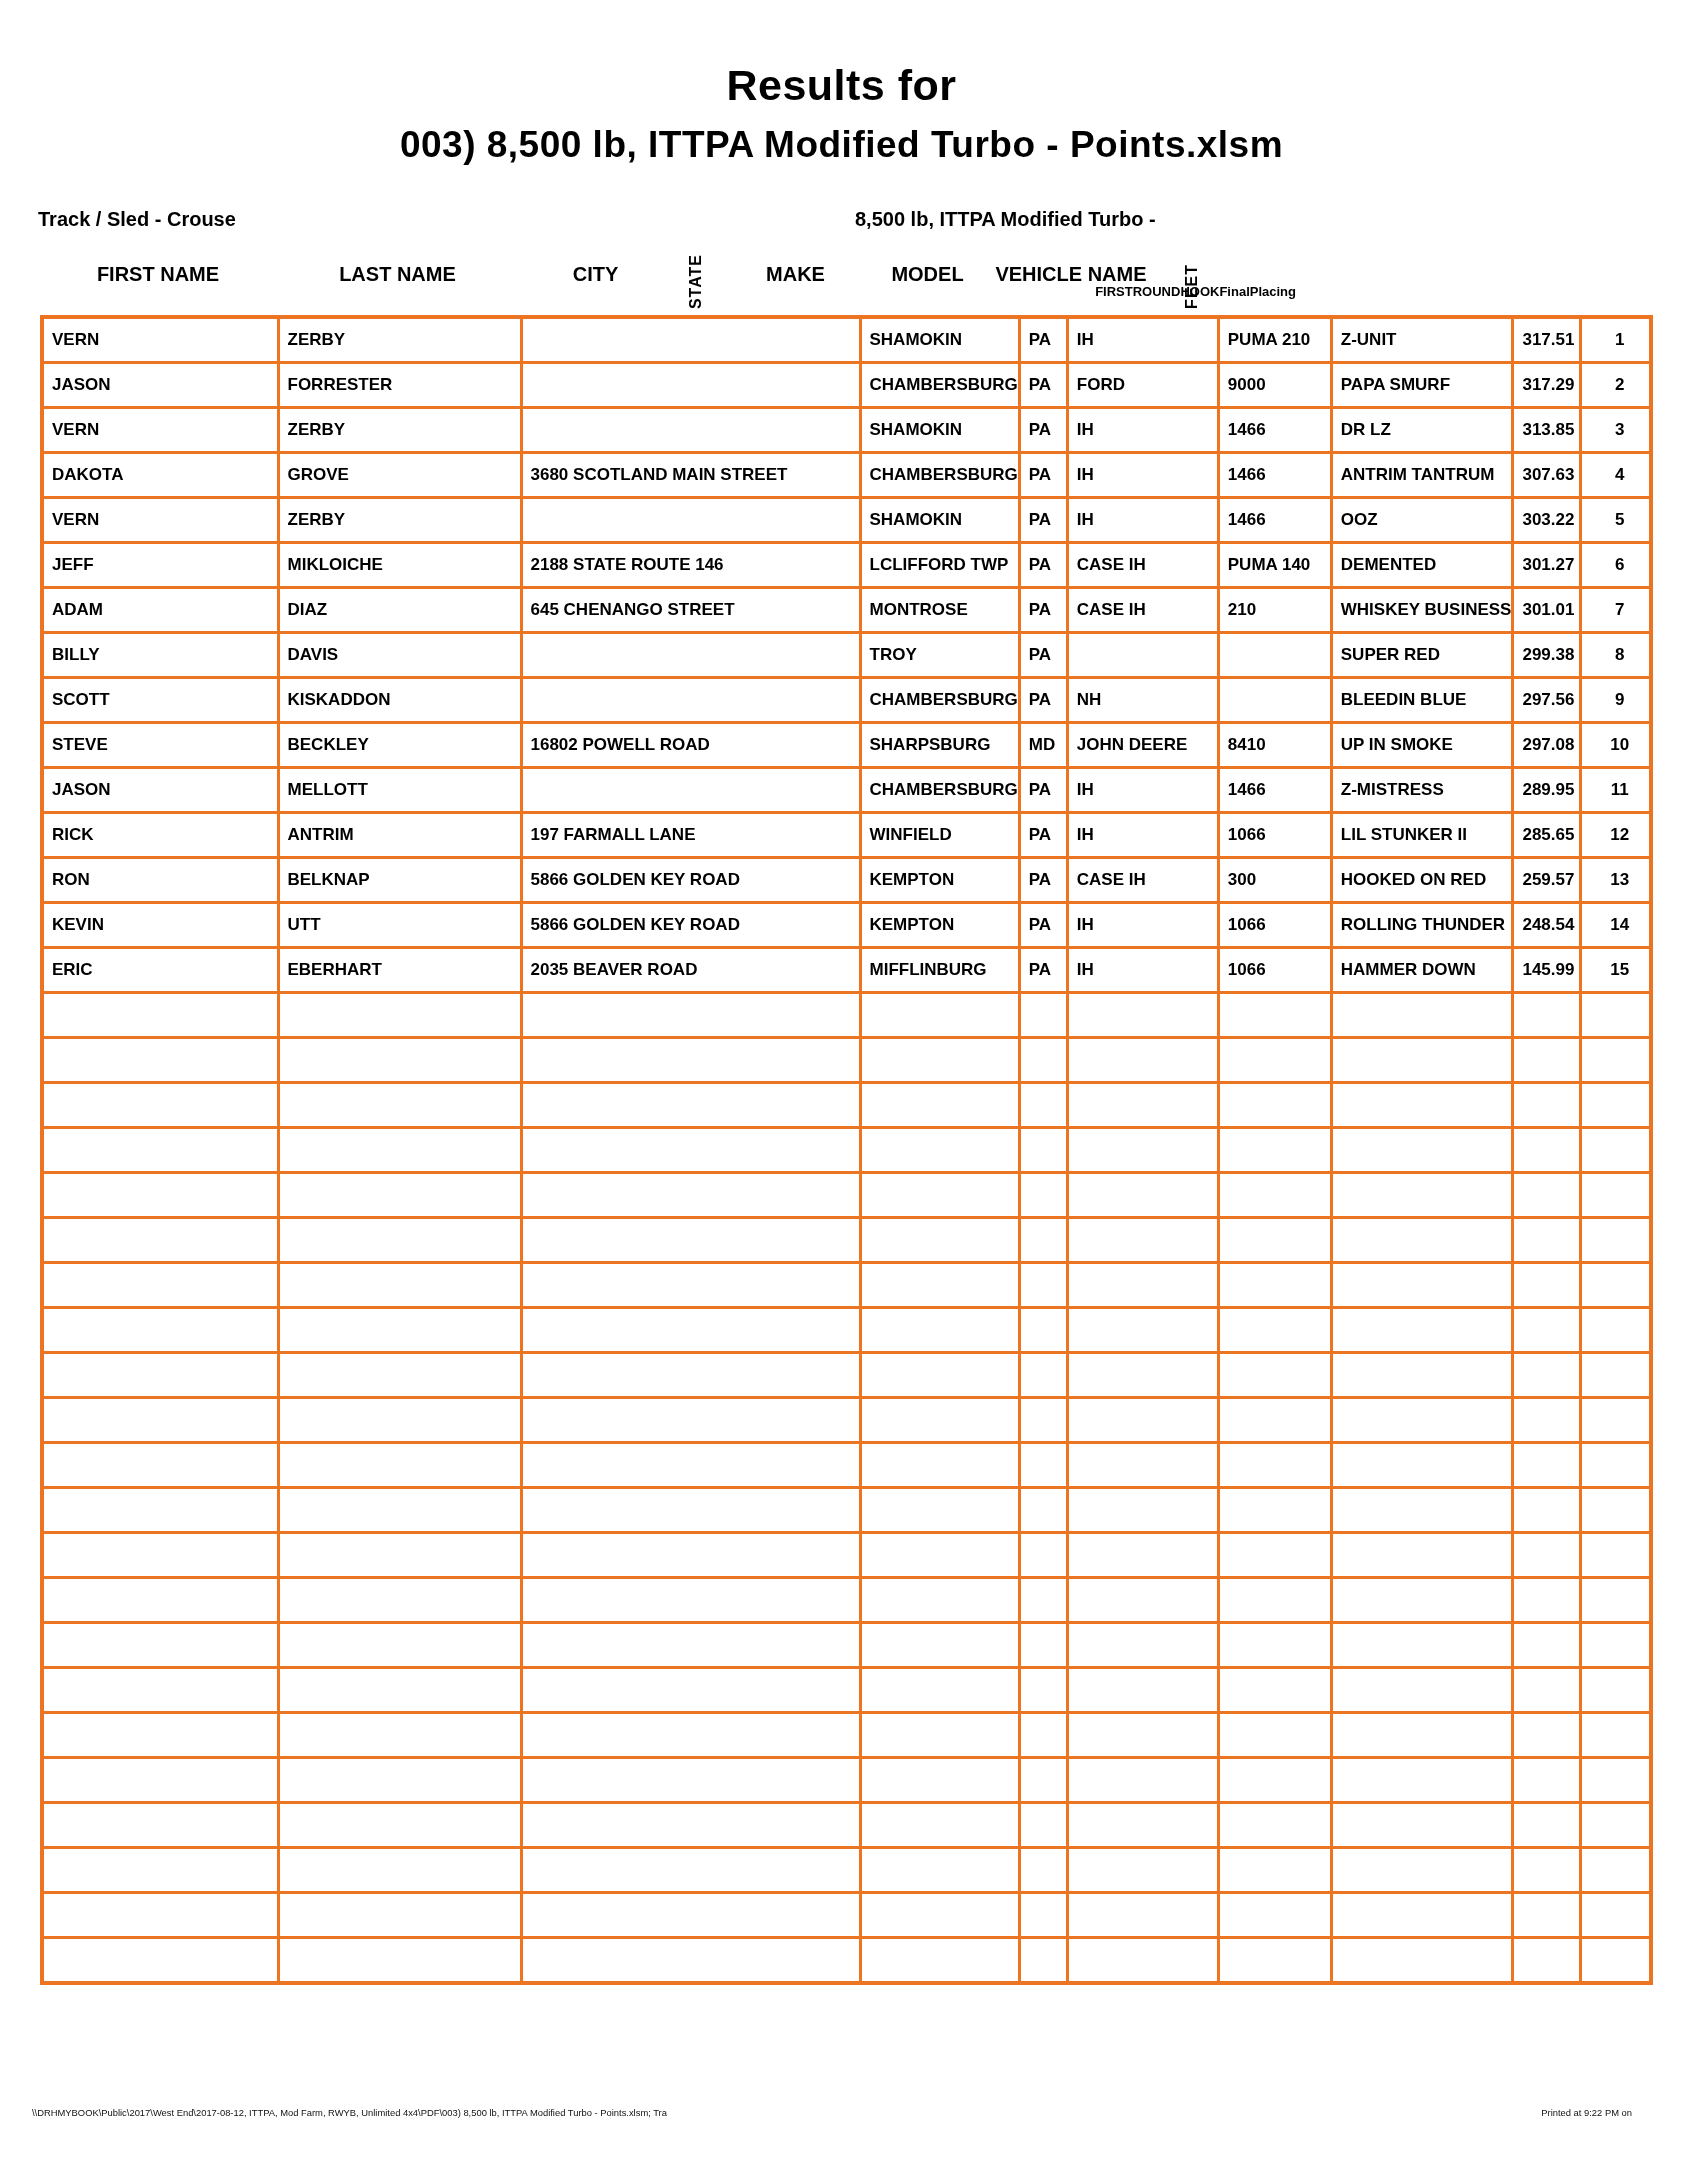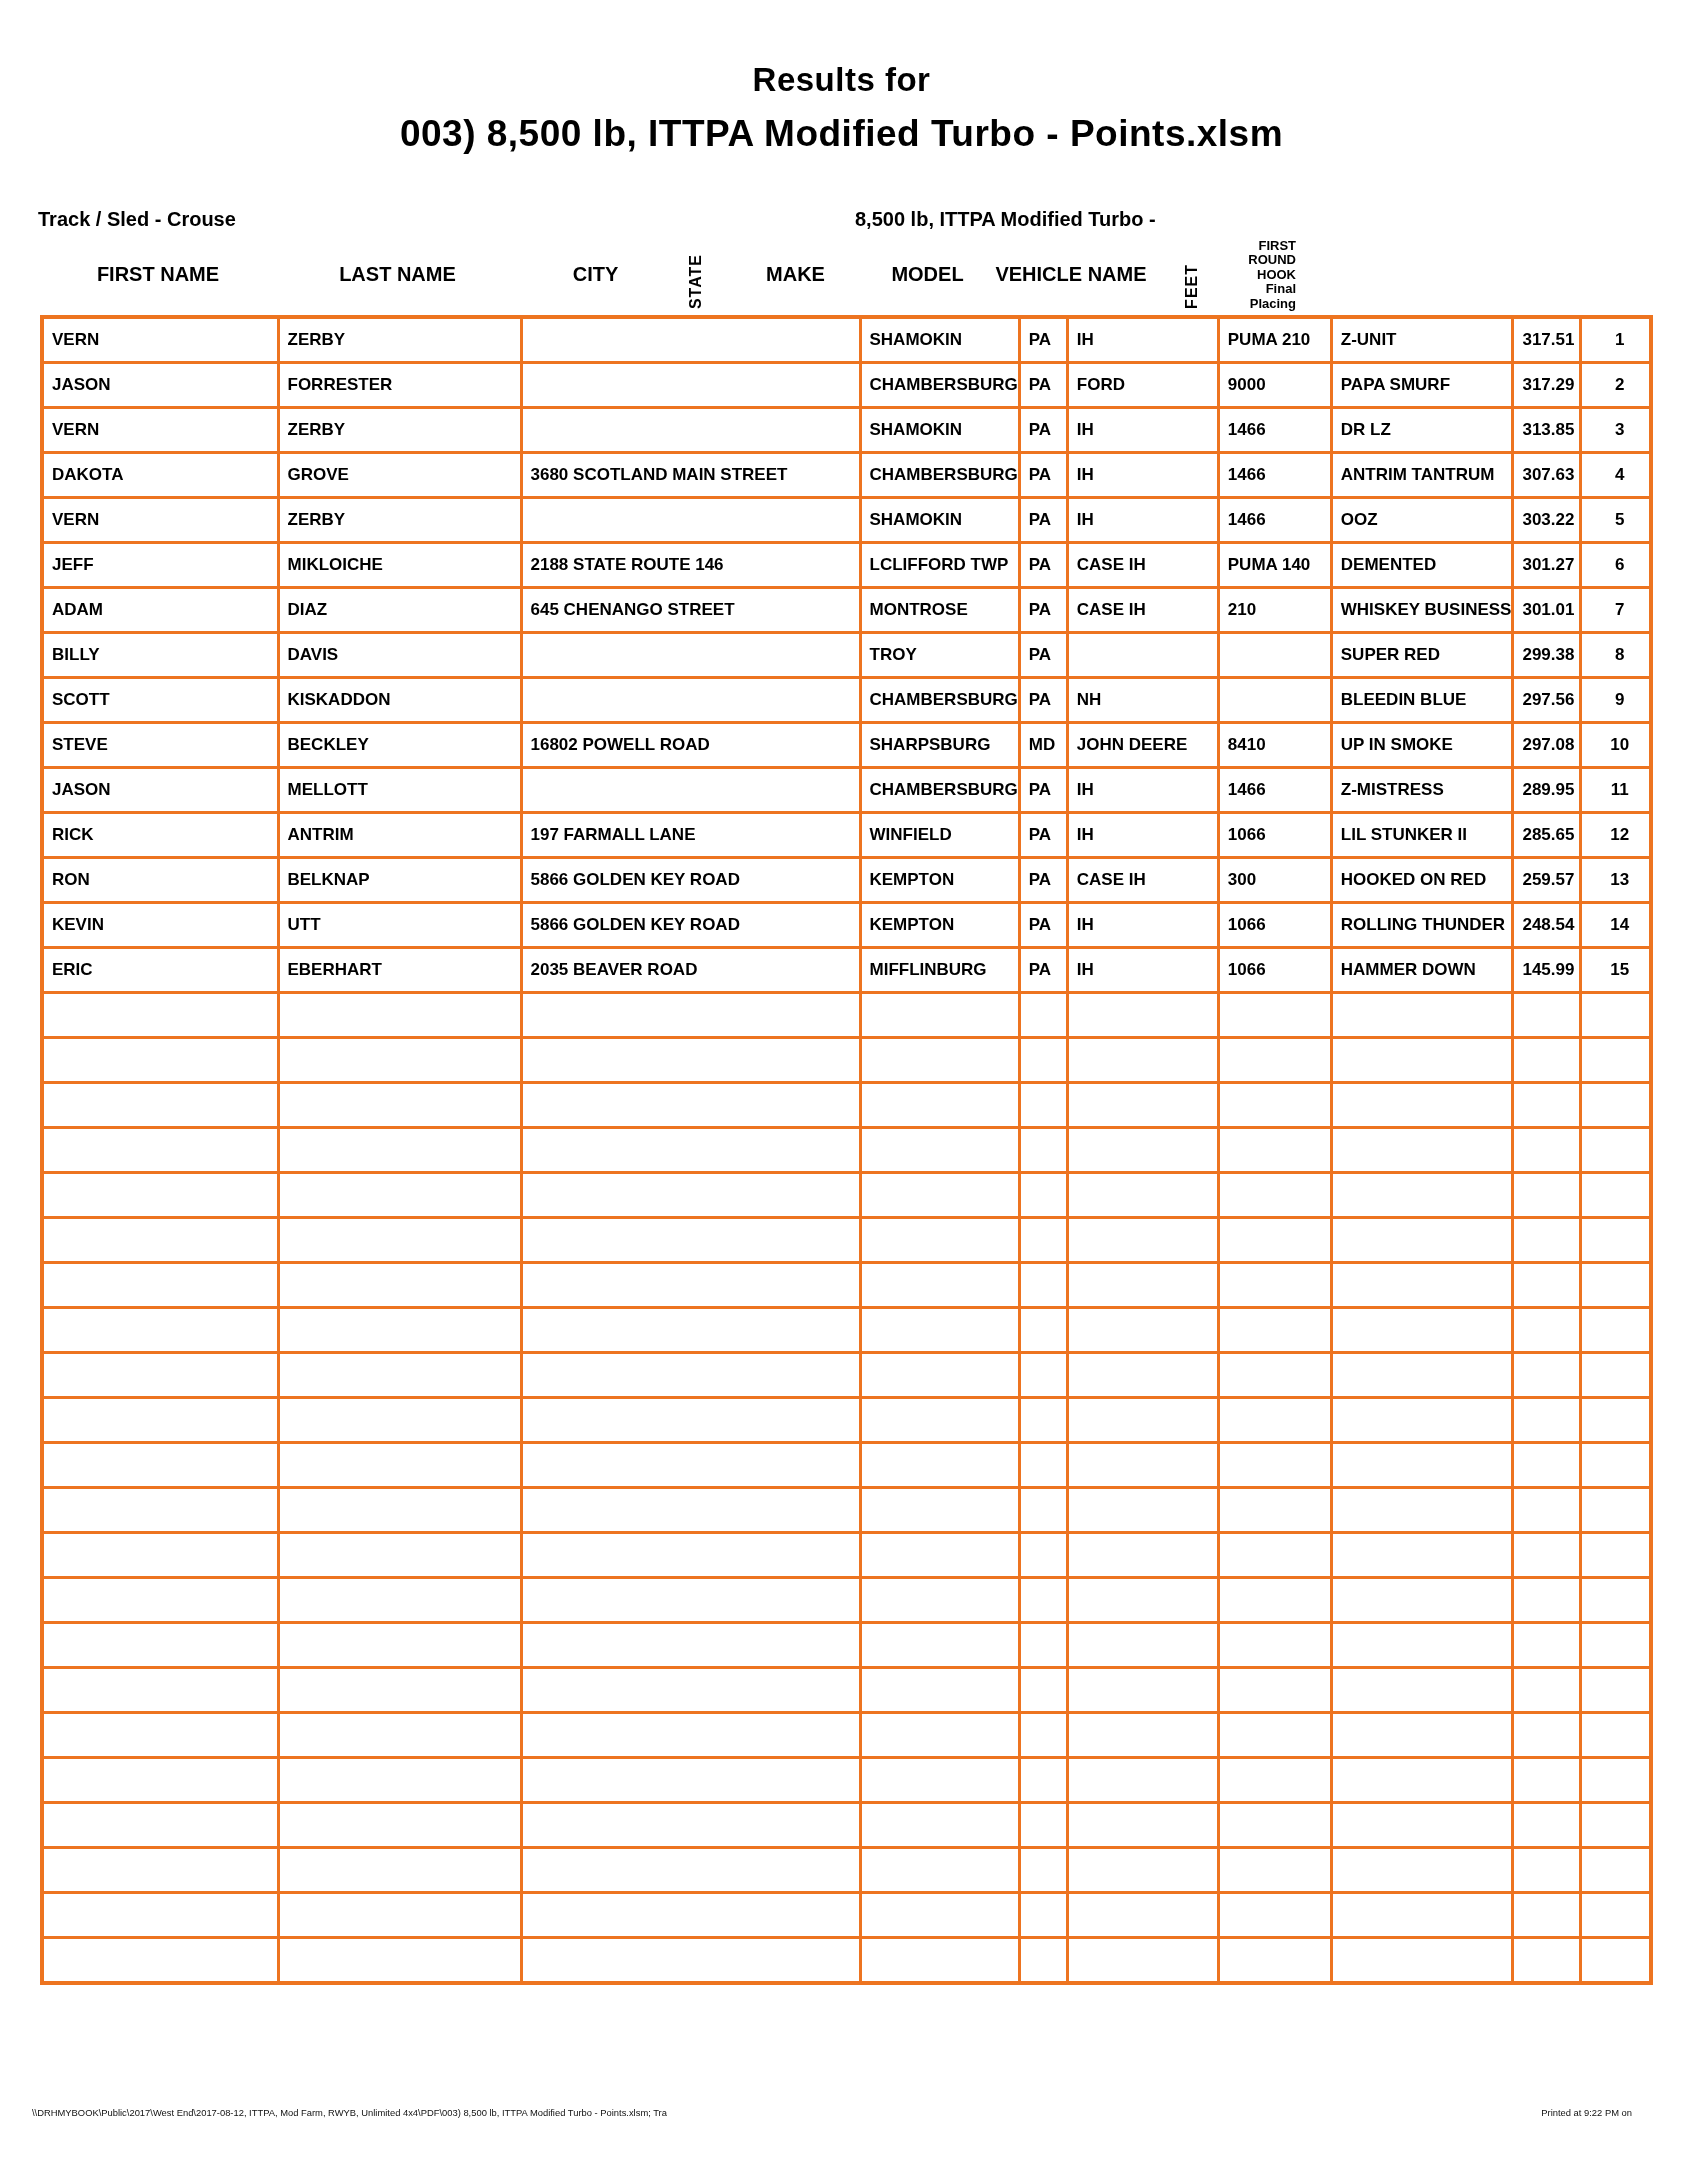--- a/index.html
+++ b/index.html
@@ -3,40 +3,40 @@
 <meta charset="utf-8">
 <style>
   html,body{margin:0;padding:0;}
   body{
     width:1683px;height:2178px;position:relative;background:#ffffff;
     font-family:"Liberation Sans", sans-serif;color:#000;overflow:hidden;
   }
   :root{ --orange:#ED7420; }
 
   .title-block{position:absolute;top:61px;left:0;width:1683px;text-align:center;font-weight:bold;}
-  .title-line1{font-size:33px;letter-spacing:0.5px;}
+  .title-line1{font-size:43px;letter-spacing:0.5px;}
   .title-line2{font-size:37px;margin-top:14px;letter-spacing:0.5px;}
 
   .subhead-left{position:absolute;left:38px;top:208px;font-size:20px;font-weight:bold;}
   .subhead-right{position:absolute;left:855px;top:208px;font-size:20px;font-weight:bold;}
 
   .sheet{position:absolute;left:40px;top:234px;}
 
   .thead{display:flex;height:81px;align-items:stretch;}
   .hcell{
     display:flex;align-items:flex-end;justify-content:center;
     font-weight:bold;font-size:20px;padding-bottom:29px;box-sizing:border-box;
     text-align:center;white-space:nowrap;
   }
   .hcell.rot{padding-bottom:6px;}
   .hcell.rot span{
     writing-mode:vertical-rl;transform:rotate(180deg);
     font-size:16px;letter-spacing:1px;
   }
-  .hcell.hook{flex-direction:column;justify-content:flex-end;padding-bottom:4px;
+  .hcell.hook{flex-direction:row;justify-content:flex-end;padding-bottom:16px;
     font-size:13px;line-height:14.4px;}
 
   table.grid{border-collapse:collapse;table-layout:fixed;border:4px solid var(--orange);}
   table.grid td{
     border:3px solid var(--orange);
     height:42px;
     font-size:17px;font-weight:bold;
     padding:0 0 0 8px;
     white-space:nowrap;overflow:hidden;
     vertical-align:middle;

